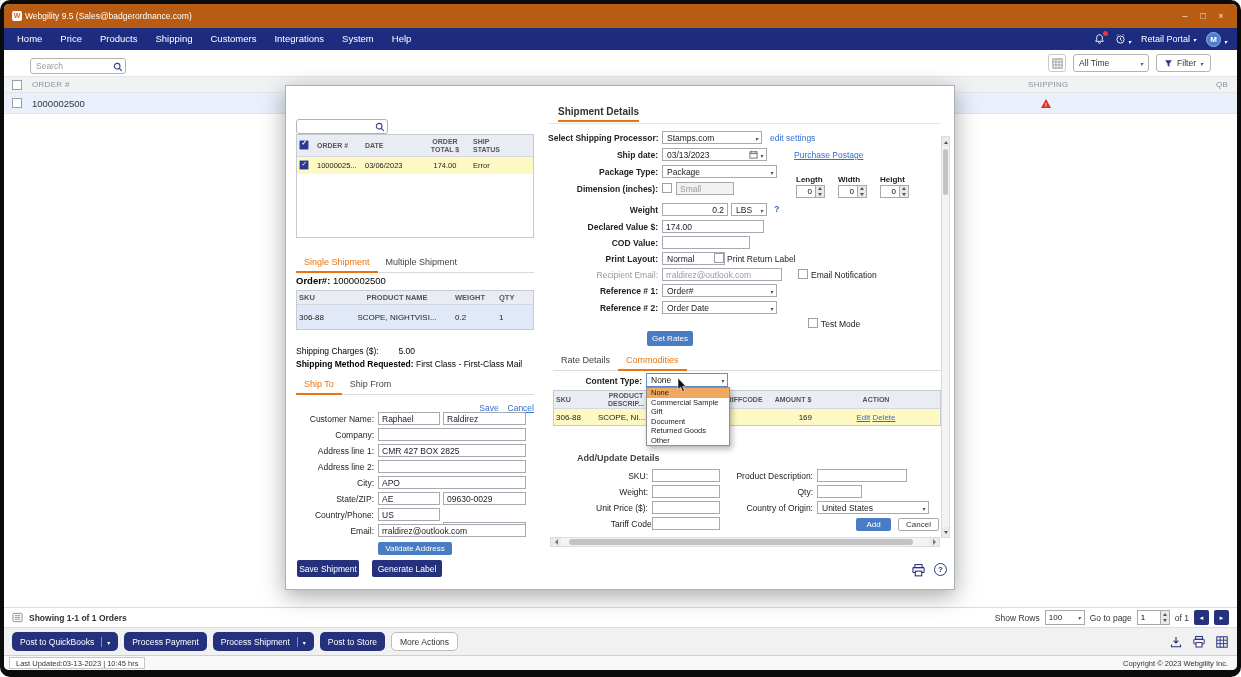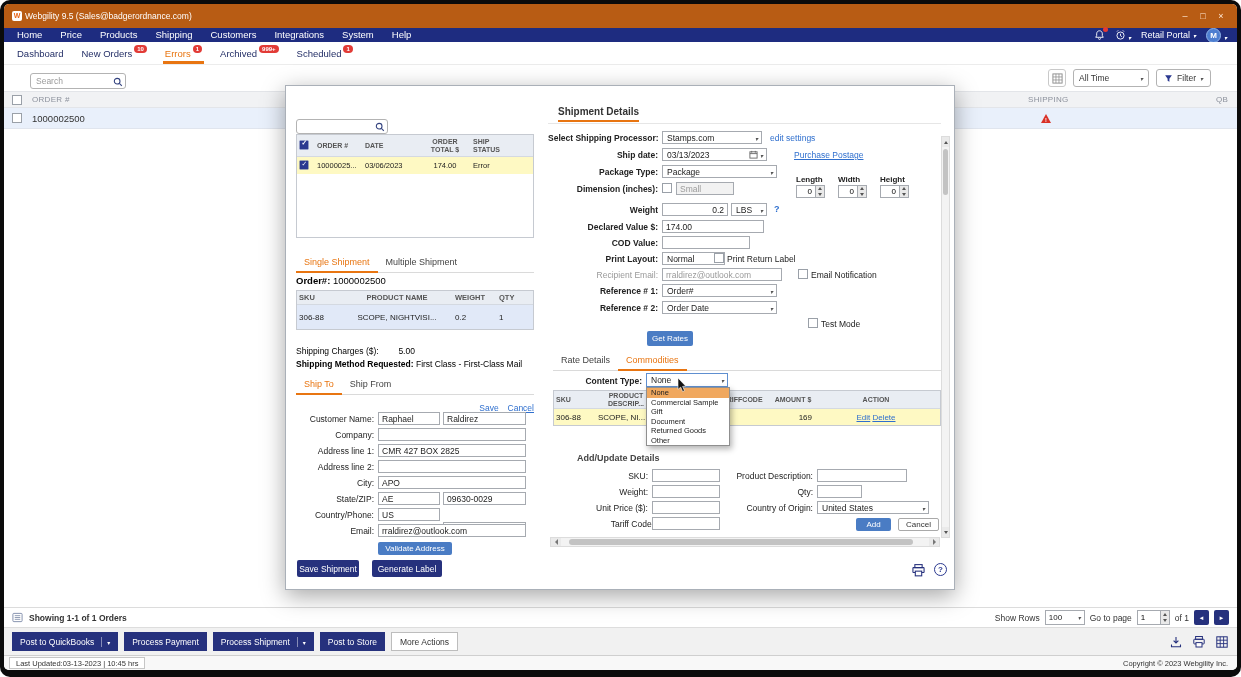--- a/index.html
+++ b/index.html
@@ -11,21 +11,21 @@
 .titlebar{height:17px;background:#b85c14;display:flex;align-items:center;gap:3px;padding:12px 8px;flex:none}
 .tb-logo{width:10px;height:10px;border-radius:2px;background:#fff;color:#e8661a;font-size:7px;font-weight:bold;line-height:10px;text-align:center}
 .tb-logo::after{content:"W"}
 .tb-title{color:#fff;font-size:8.5px}
 .tb-ctrls{margin-left:auto;display:flex;gap:2px}
 .tbc{width:16px;text-align:center;color:#ffe9d6;font-size:9px;line-height:17px;cursor:pointer}
 .ic-min::after{content:"–"}
 .ic-max::after{content:"□"}
 .ic-close::after{content:"×"}
 
-.menubar{height:14px;background:#1e2c80;display:flex;align-items:center;padding:0 4px;flex:none}
+.menubar{height:22px;background:#1e2c80;display:flex;align-items:center;padding:0 4px;flex:none}
 .mi{color:#fff;font-size:9.5px;padding:0 9px;line-height:22px;cursor:pointer}
 .mb-right{margin-left:auto;display:flex;align-items:center;gap:10px;padding-right:6px}
 .mb-ic{position:relative;display:flex;align-items:center;gap:2px;cursor:pointer}
 .dot{position:absolute;right:-3px;top:-2px;width:5px;height:5px;border-radius:50%;background:#e53935}
 .car-w::after{content:"▾";color:#fff;font-size:6px}
 .portal{display:flex;align-items:center;gap:3px;color:#fff;font-size:9px;cursor:pointer}
 .avatar-wrap{display:flex;align-items:center;gap:3px;cursor:pointer}
 .avatar{width:15px;height:15px;border-radius:50%;background:#4d7ed0;color:#fff;font-size:8px;font-weight:bold;display:flex;align-items:center;justify-content:center;border:1px solid #8fb3e8}
 
 .subnav{height:23px;background:#fff;border-bottom:1px solid #ececec;display:flex;align-items:stretch;padding:0 4px;flex:none}
@@ -62,21 +62,21 @@
 .spin-btns{width:9px;height:15px;border:1px solid #a6aab0;border-left:none;display:flex;flex-direction:column}
 .spin-btns.h13{height:13px}
 .spin-b{flex:1;display:flex;align-items:center;justify-content:center;background:#e9e9e9;cursor:pointer}
 .tri-u{width:0;height:0;border-left:2.5px solid transparent;border-right:2.5px solid transparent;border-bottom:3px solid #555}
 .tri-d{width:0;height:0;border-left:2.5px solid transparent;border-right:2.5px solid transparent;border-top:3px solid #555}
 .pg-btn{width:15px;height:15px;background:#26317d;border-radius:2px;color:#fff;display:flex;align-items:center;justify-content:center;cursor:pointer}
 .pg-prev::after{content:"◄";font-size:6px}
 .pg-next::after{content:"►";font-size:6px}
 
 .actions{height:28px;background:#f1f1f1;border-top:1px solid #ddd;display:flex;align-items:center;gap:6px;padding:0 8px;flex:none}
-.abtn{height:19px;background:#26317d;color:#fff;font-size:8.5px;border-radius:0;display:flex;align-items:center;padding:0 8px;cursor:pointer}
+.abtn{height:19px;background:#26317d;color:#fff;font-size:8.5px;border-radius:5px;display:flex;align-items:center;padding:0 8px;cursor:pointer}
 .split{border-left:1px solid rgba(255,255,255,.45);margin-left:7px;padding-left:5px}
 .split::after{content:"▾";font-size:6px;color:#fff}
 .abtn.light{background:#fff;color:#333;border:1px solid #bdbdbd}
 .foot-ics{margin-left:auto;display:flex;gap:9px;align-items:center}
 .fic{cursor:pointer;display:flex}
 
 .statusbar{height:15px;background:#f8f8f8;border-top:1px solid #cfcfcf;display:flex;align-items:center;padding:0 5px;font-size:7.5px;color:#333;flex:none}
 .sb-cell{border:1px solid #c6c6c6;background:#fff;padding:0 6px;height:12px;line-height:11px}
 .sb-right{margin-left:auto;padding-right:4px}
 
@@ -176,41 +176,20 @@
           <span>Retail Portal</span>
           <i class="car-w"></i>
         </span>
         <span class="avatar-wrap">
           <span class="avatar">M</span>
           <i class="car-w"></i>
         </span>
       </span>
     </div>
 
-    <div class="subnav">
-      <span class="sn">
-        <span>Dashboard</span>
-      </span>
-      <span class="sn">
-        <span>New Orders</span>
-        <i class="badge">10</i>
-      </span>
-      <span class="sn active">
-        <span>Errors</span>
-        <i class="badge">1</i>
-      </span>
-      <span class="sn">
-        <span>Archived</span>
-        <i class="badge">999+</i>
-      </span>
-      <span class="sn">
-        <span>Scheduled</span>
-        <i class="badge">1</i>
-      </span>
-    </div>
 
     <div class="toolbar">
       <span class="search-wrap">
         <input class="search-inp" placeholder="Search" style="">
         <span class="search-ic">
           <svg width="10" height="10" viewBox="0 0 12 12">
               <circle cx="5" cy="5" r="3.4" fill="none" stroke="#33427f" stroke-width="1.3"></circle>
               <line x1="7.7" y1="7.7" x2="10.6" y2="10.6" stroke="#33427f" stroke-width="1.3"></line>
             </svg>
         </span>

